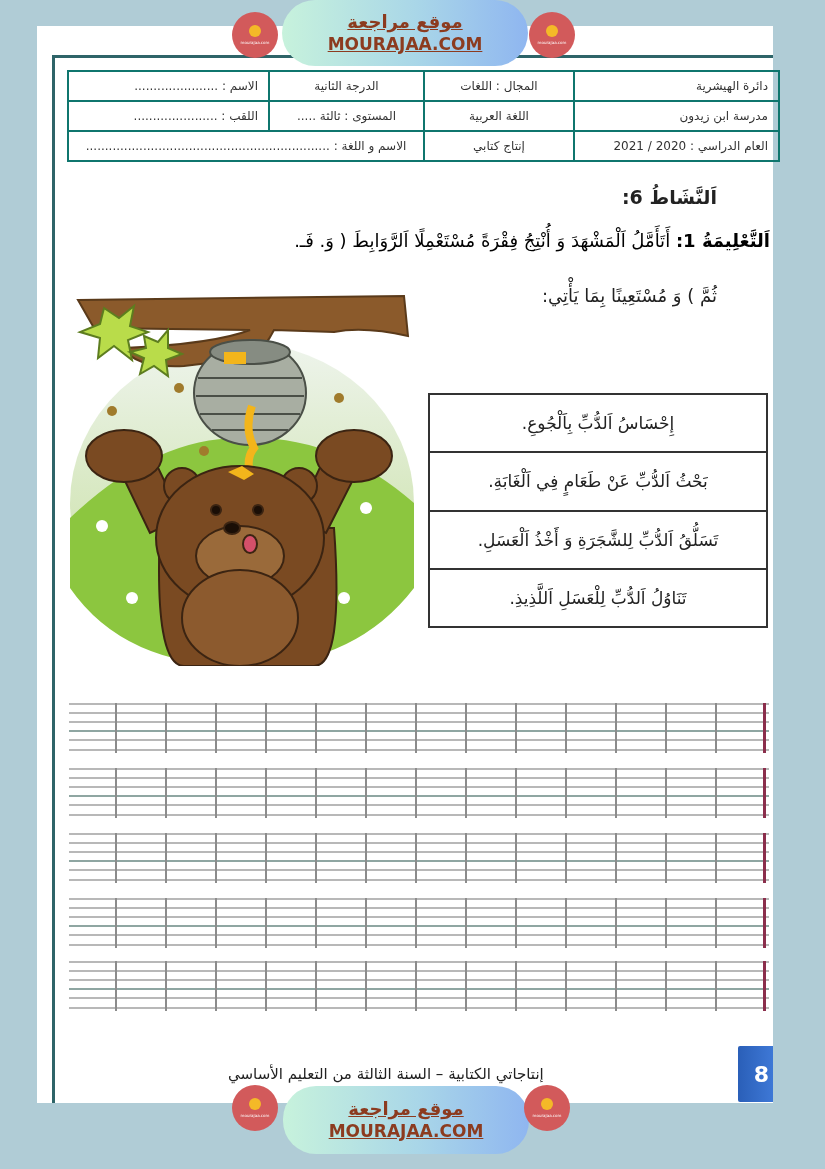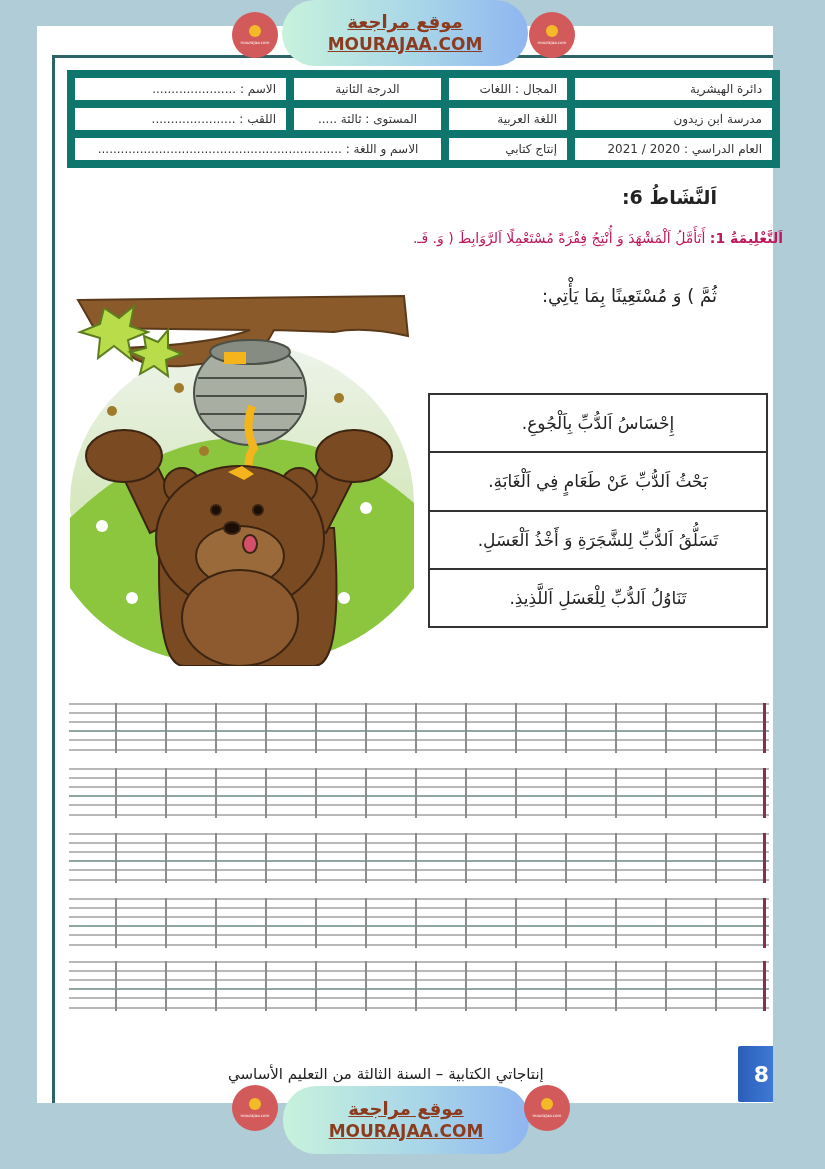--- a/index.html
+++ b/index.html
@@ -15,32 +15,32 @@
   }
   .frame-top { position: absolute; left: 53px; top: 55px; width: 720px; height: 3px; background: #2e6468; }
   .frame-left { position: absolute; left: 52px; top: 55px; width: 3px; height: 1048px; background: #2e6468; }
 
   
   .hdr {
     position: absolute; left: 67px; top: 70px; width: 713px; height: 92px;
     border: 2px solid #555; border-collapse: collapse; direction: rtl;
     font-size: 12px; color: #333;
   }
-  .hdr td { border: 8px solid #0f766e; height: 30px; padding: 0 10px; white-space: nowrap; }
+  .hdr td { border: 2px solid #0f766e; height: 30px; padding: 0 10px; white-space: nowrap; }
   .hdr td.c1 { width: 205px; text-align: right; }
-  .hdr td.c2 { width: 126px; text-align: right; }
+  .hdr td.c2 { width: 150px; text-align: center; }
   .hdr td.c3 { width: 155px; text-align: center; }
   .hdr td.c4 { text-align: right; }
 
   .rtl { direction: rtl; }
   .title {
     position: absolute; right: 108px; top: 186px; font-size: 19px; font-weight: bold; color: #222;
   }
   .instr1 {
-    position: absolute; right: 42px; top: 230px; font-size: 14px; color: #be185d; white-space: nowrap;
+    position: absolute; right: 55px; top: 230px; font-size: 18px; color: #000000; white-space: nowrap;
   }
   .instr1 b { font-weight: bold; }
   .instr2 {
     position: absolute; right: 108px; top: 285px; font-size: 18px; color: #222; white-space: nowrap;
   }
 
   
   .illus { position: absolute; left: 64px; top: 288px; width: 350px; height: 378px; }
 
   

